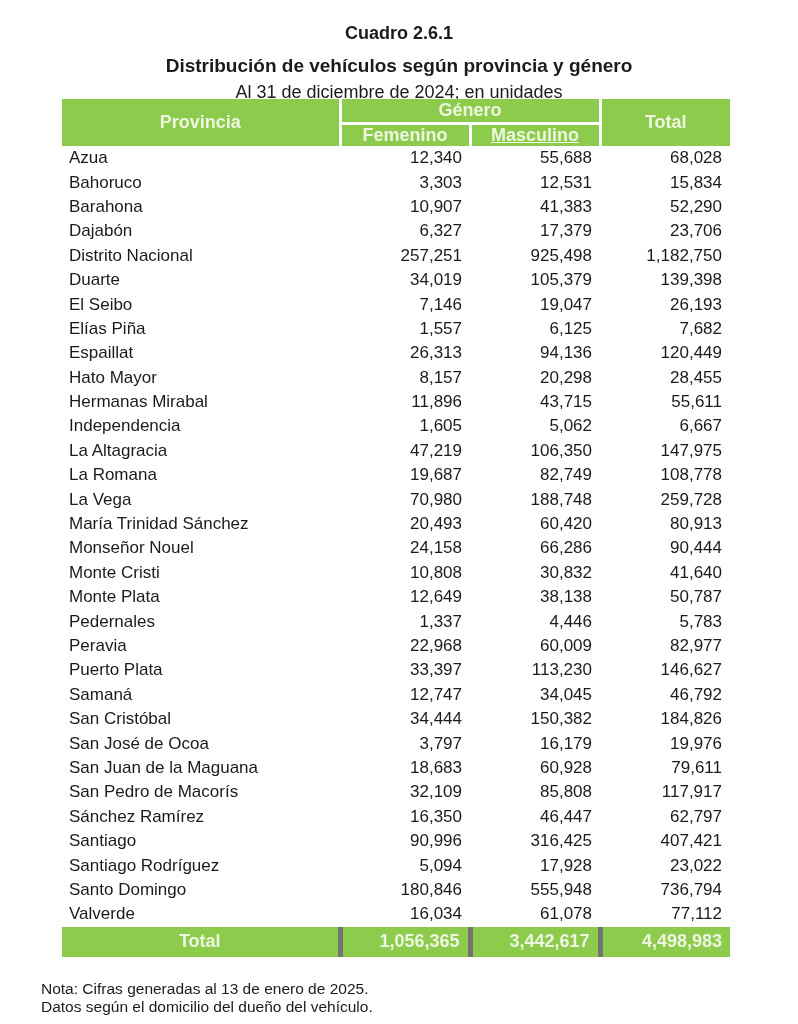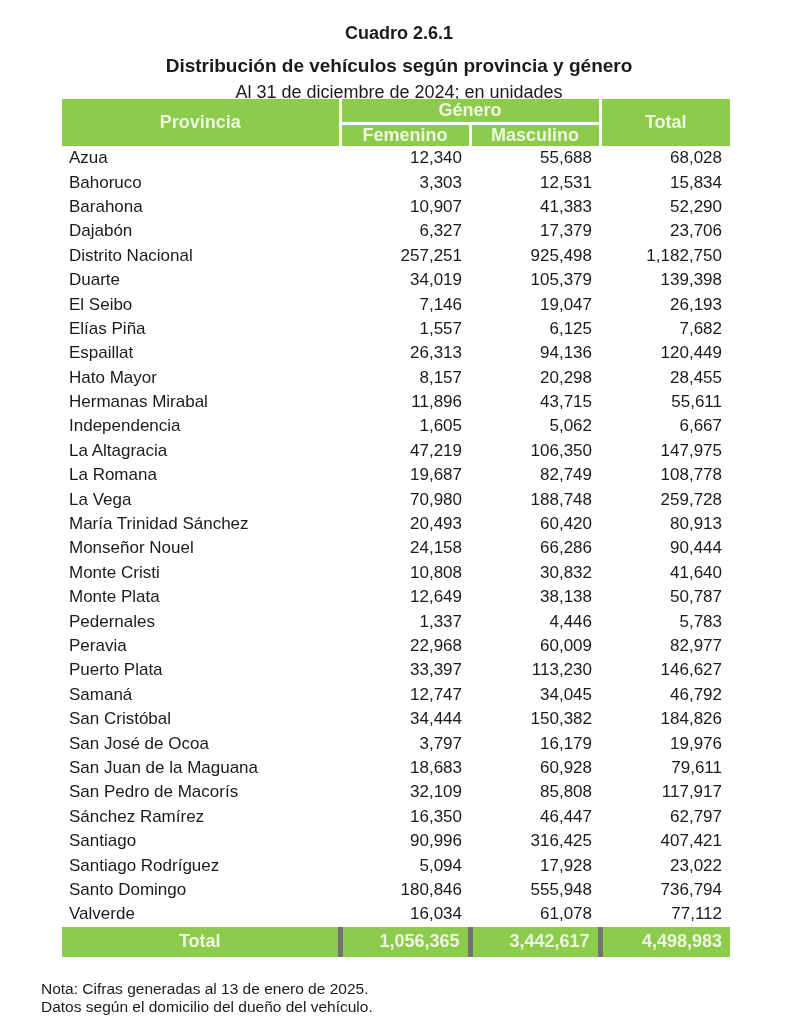--- a/index.html
+++ b/index.html
@@ -37,21 +37,21 @@
     color: var(--header-text, #EDF6E0);
     font-weight: bold;
     font-size: 18px;
     text-align: center;
     vertical-align: middle;
   }
   th.h-prov  { height: 47px; border-right: 3px solid #fff; }
   th.h-gen   { height: 24px; border-bottom: 3px solid #fff; border-right: 3px solid #fff; }
   th.h-tot   { border-left: 0; }
   th.h-fem   { height: 20px; border-right: 3px solid #fff; }
-  th.h-masc  { border-right: 3px solid #fff; }
+  th.h-masc  { border-right: 3px solid #fff; text-decoration: underline; }
 
   tbody td {
     height: 24.4px;
     vertical-align: middle;
     white-space: nowrap;
   }
   td.prov { text-align: left;  padding-left: 7px; }
   td.num  { text-align: right; padding-right: 8px; }
 
   tfoot td {

